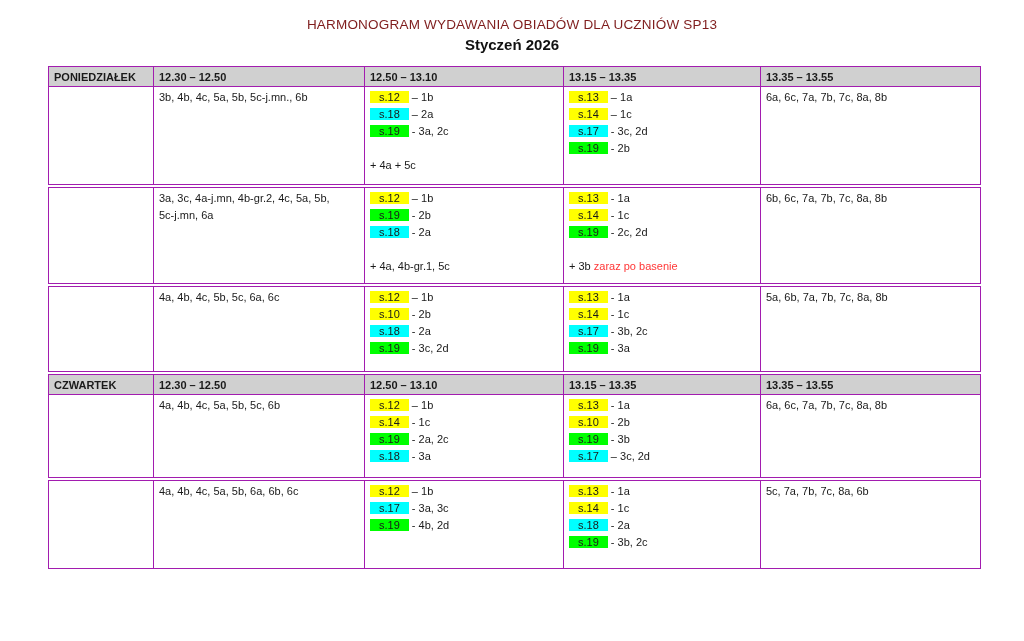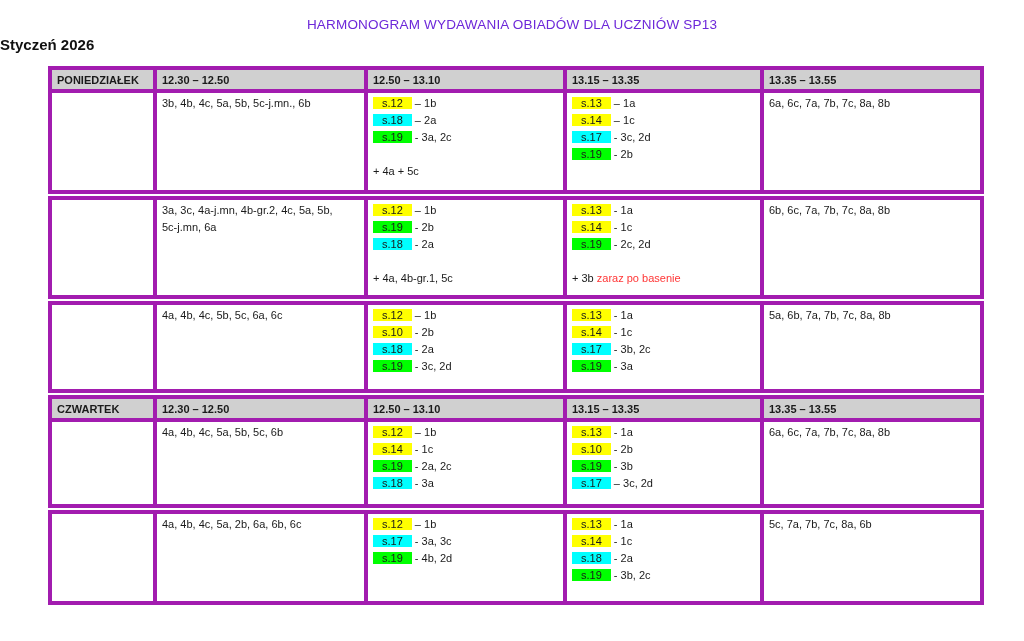--- a/index.html
+++ b/index.html
@@ -16,41 +16,42 @@
     position: relative;
     width: 1024px;
     height: 641px;
     overflow: hidden;
   }
   .title {
     padding-top: 17px;
     text-align: center;
     font-size: 13.5px;
     letter-spacing: 0.2px;
-    color: #6d28d9;
+    color: #7f1d1d;
   }
   .subtitle {
     margin-top: 4px;
+    text-align: center;
     font-size: 15px;
     font-weight: bold;
     color: #111;
   }
   .schedule {
     margin: 13px 0 0 48px;
     width: 932px;
   }
   table.day-block {
     border-collapse: collapse;
     table-layout: fixed;
     width: 932px;
     margin-bottom: 2px;
     font-size: 11px;
   }
   table.day-block td {
-    border: 4px solid #a21caf;
+    border: 1px solid #a21caf;
     vertical-align: top;
     overflow: hidden;
   }
   td.head {
     background: #d0d0d0;
     font-weight: bold;
     height: 17px;
     padding: 1px 4px 1px 5px;
     vertical-align: middle !important;
     white-space: nowrap;
@@ -224,21 +225,21 @@
           <col style="width: 105px;">
           <col style="width: 211px;">
           <col style="width: 199px;">
           <col style="width: 197px;">
           <col style="width: 220px;">
         </colgroup>
         <tbody>
           <tr>
             <td class="spacer-cell" style="height: 85px;"></td>
             <td class="body-cell">
-              <div class="line"><span>4a, 4b, 4c, 5a, 2b, 6a, 6b, 6c</span></div>
+              <div class="line"><span>4a, 4b, 4c, 5a, 5b, 6a, 6b, 6c</span></div>
             </td>
             <td class="body-cell">
               <div class="line"><span class="hl" style="background: rgb(255, 255, 0);">s.12</span><span> – 1b</span></div>
               <div class="line"><span class="hl" style="background: rgb(0, 255, 255);">s.17</span><span> - 3a, 3c</span></div>
               <div class="line"><span class="hl" style="background: rgb(0, 255, 0);">s.19</span><span> - 4b, 2d</span></div>
             </td>
             <td class="body-cell">
               <div class="line"><span class="hl" style="background: rgb(255, 255, 0);">s.13</span><span> - 1a</span></div>
               <div class="line"><span class="hl" style="background: rgb(255, 255, 0);">s.14</span><span> - 1c</span></div>
               <div class="line"><span class="hl" style="background: rgb(0, 255, 255);">s.18</span><span> - 2a</span></div>

